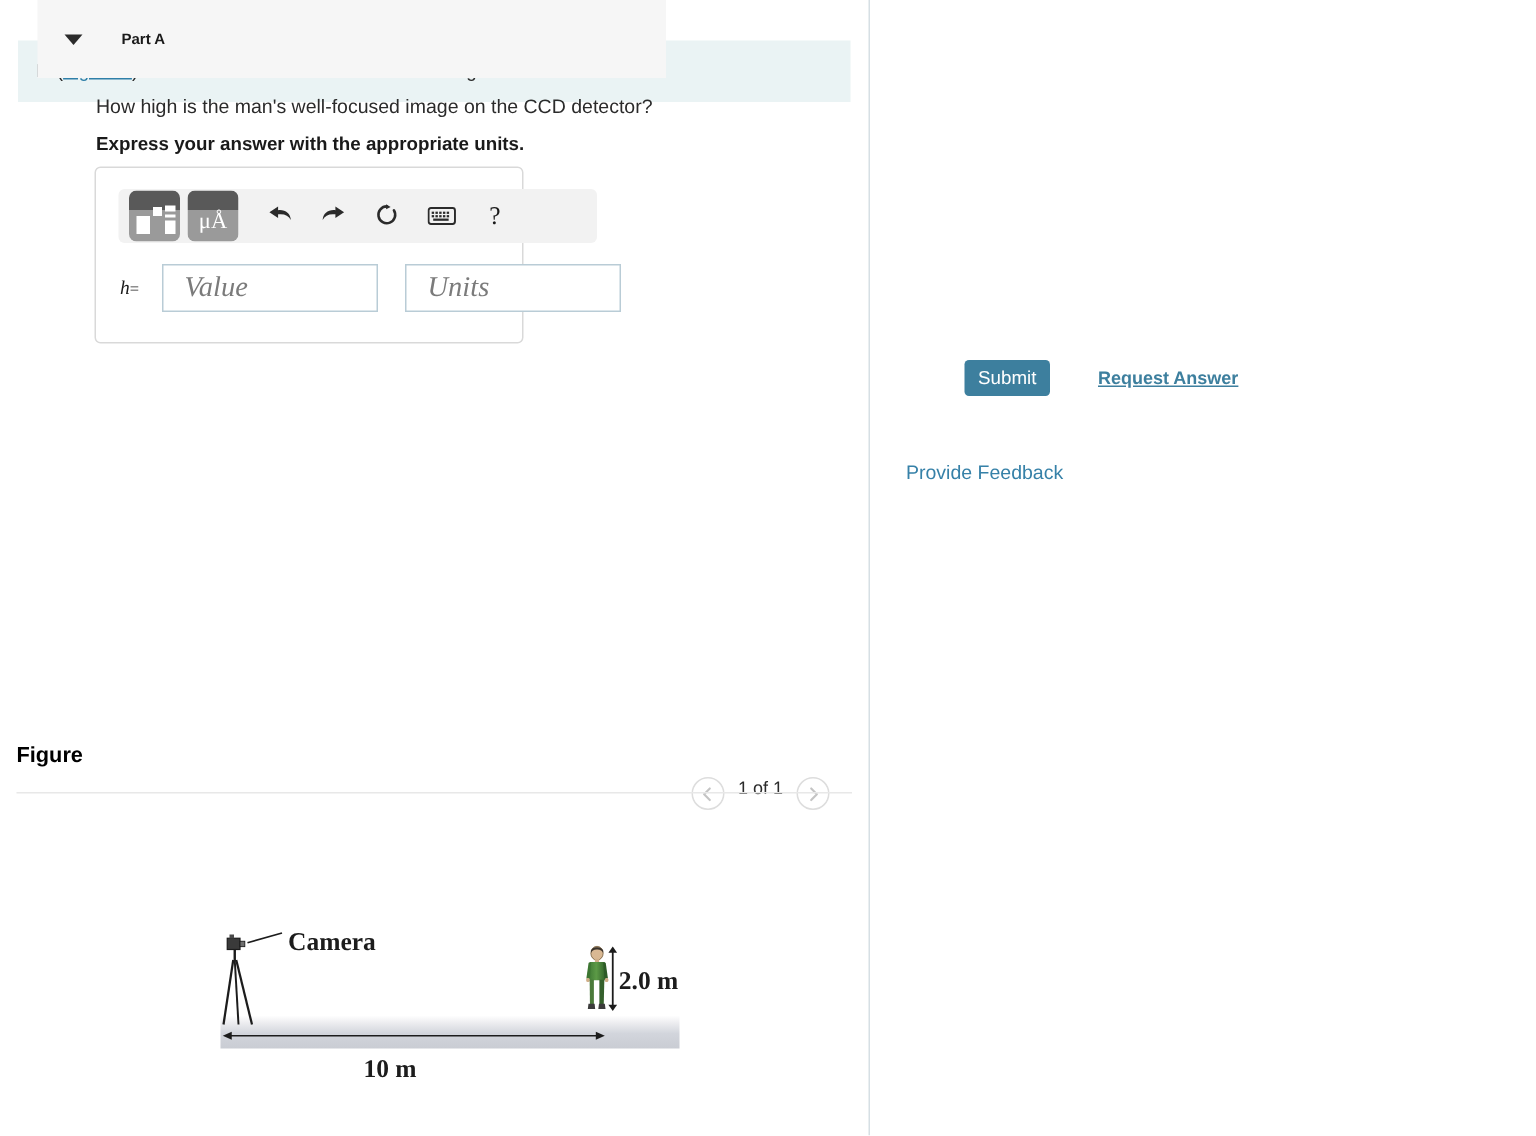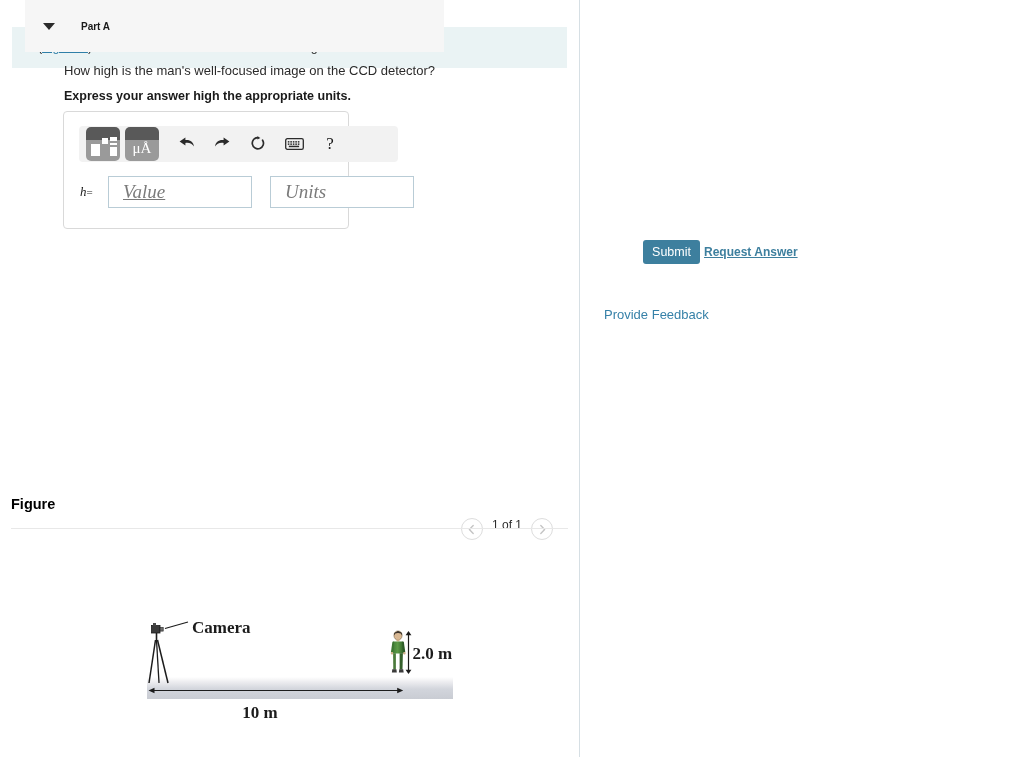--- a/index.html
+++ b/index.html
@@ -236,38 +236,38 @@
     border: 1px solid #b9ccd6;
     background: #fff;
     font-family: "Liberation Serif", serif;
     font-style: italic;
     font-size: 19px;
     color: #787878;
     padding: 0 0 0 14px;
     outline: none;
   }
   .ansfield::placeholder { color: #7b7b7b; opacity: 1; }
-  .f-value { width: 144px; border-right-width: 1px; text-decoration: underline; }
+  .f-value { width: 144px; border-right-width: 1px; }
   .f-units { width: 144px; margin-left: 18px; }
 
   .submit-btn {
     position: absolute;
     left: 643px; top: 240px;
     width: 57px; height: 24px;
     background: #3d7f9e;
     color: #ffffff;
     border: none;
     border-radius: 3px;
     font-family: "Liberation Sans", sans-serif;
     font-size: 12.5px;
     cursor: pointer;
   }
   .request-link {
     position: absolute;
-    left: 704px; top: 245px;
+    left: 732px; top: 245px;
     font-size: 12px;
     font-weight: bold;
     color: #3d7f9e;
     text-decoration: underline;
     cursor: pointer;
     text-align: right;
   }
   .feedback-link {
     position: absolute;
     left: 604px; top: 307px;
@@ -383,21 +383,21 @@
   </div>
 
   <div class="right-col"></div>
 
   <div class="part-header">
     <div class="caret"></div>
     <div class="part-title">Part A</div>
   </div>
 
   <div class="qtext">How high is the man's well-focused image on the CCD detector?</div>
-  <div class="qbold">Express your answer high the appropriate units.</div>
+  <div class="qbold">Express your answer with the appropriate units.</div>
 
   <div class="answer-box">
 
     <div class="tool-strip">
 
       <div class="tb-sq first">
         <div class="tb-top"></div>
         <div class="tb-bot"></div>
         <div class="wbox" style="left:5px;  top:17px; width:9px;  height:12px;"></div>
         <div class="wbox" style="left:16px; top:11px; width:6px;  height:6px;"></div>

